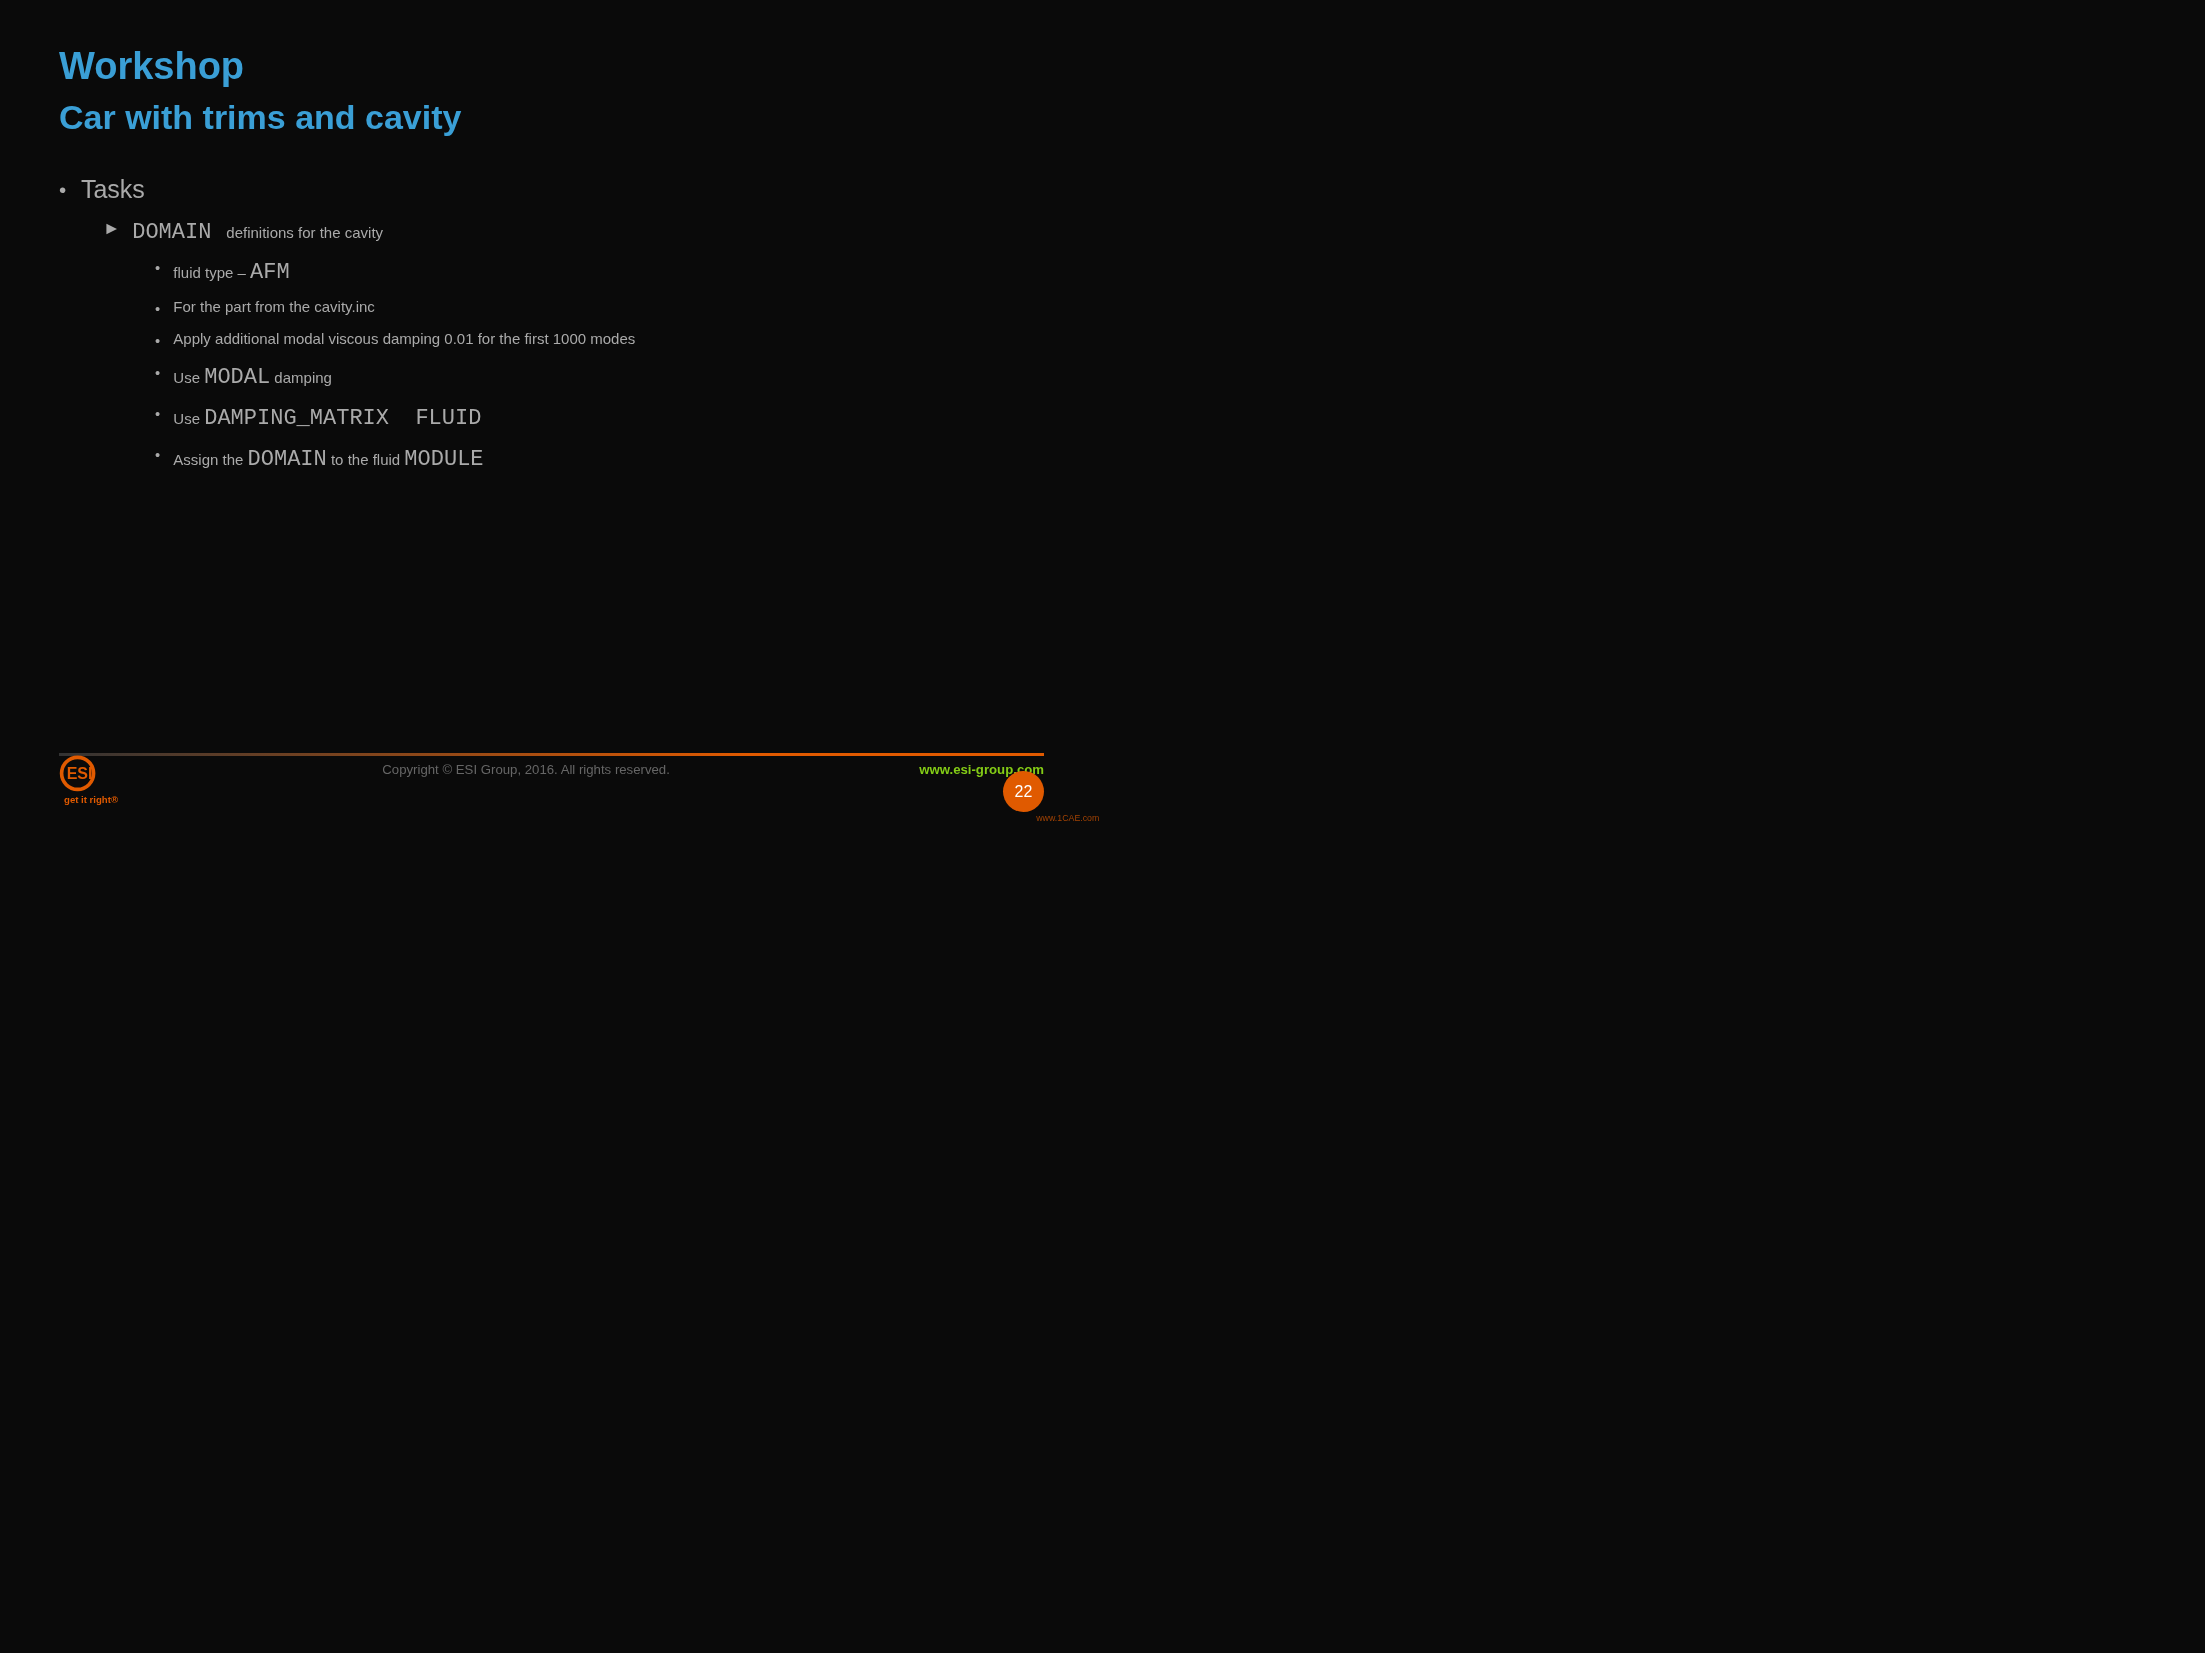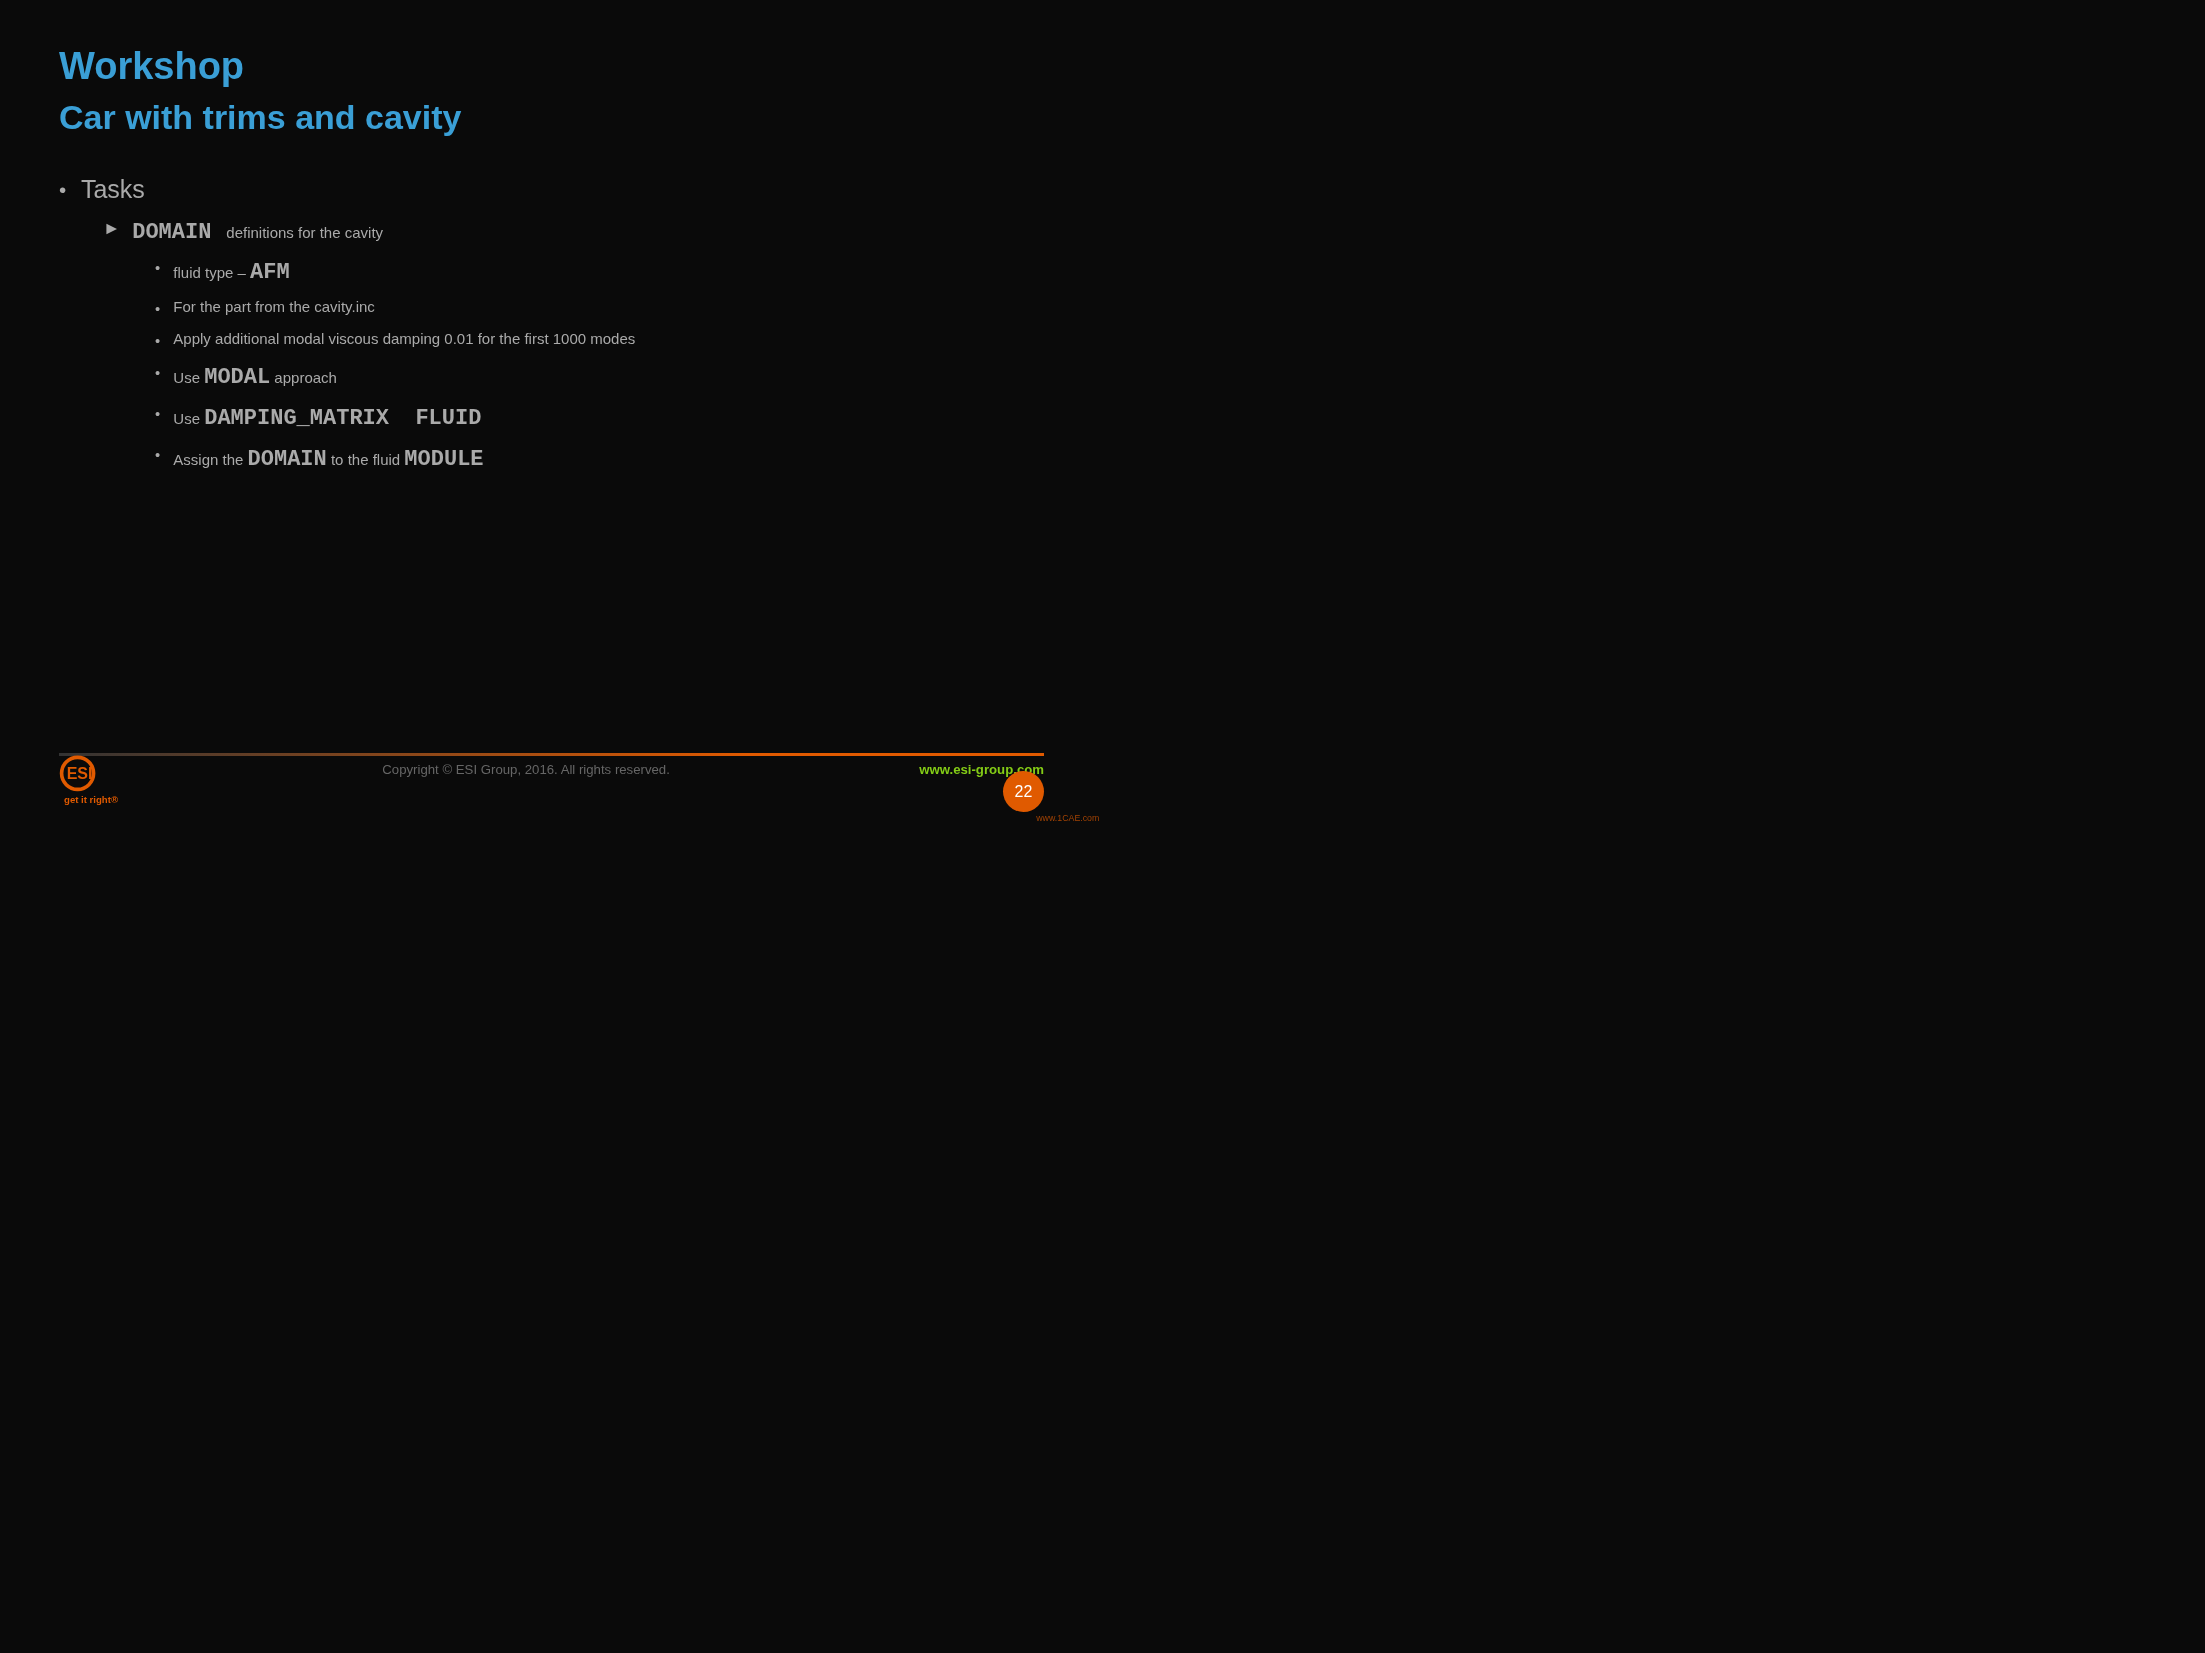--- a/index.html
+++ b/index.html
@@ -84,21 +84,21 @@
 
     .bullet-level3 .dot {
       color: #aaaaaa;
       margin-right: 13.2px;
       margin-top: 2.9px;
       font-size: 14.7px;
     }
 
     code, .mono {
       font-family: 'Courier New', Courier, monospace;
-      font-weight: 700;
+      font-weight: 400;
       color: #aaaaaa;
       font-size: 22px;
       margin-top: 48px;
     }
 
     .text-normal {
       font-size: 15px;
       color: #aaaaaa;
     }
 
@@ -218,21 +218,21 @@
     </div>
 
     <div class="bullet-level3">
       <span class="dot">•</span>
       <span class="text-normal">Apply additional modal viscous damping 0.01 for the first 1000 modes</span>
     </div>
 
     <div class="bullet-level3">
       <span class="dot">•</span>
       <span>
-        <span class="text-normal">Use </span><code>MODAL</code><span class="text-normal"> approach</span>
+        <span class="text-normal">Use </span><code>MODAL</code><span class="text-normal"> damping</span>
       </span>
     </div>
 
     <div class="bullet-level3">
       <span class="dot">•</span>
       <span>
         <span class="text-normal">Use </span><code>DAMPING_MATRIX&nbsp; FLUID</code>
       </span>
     </div>
 

